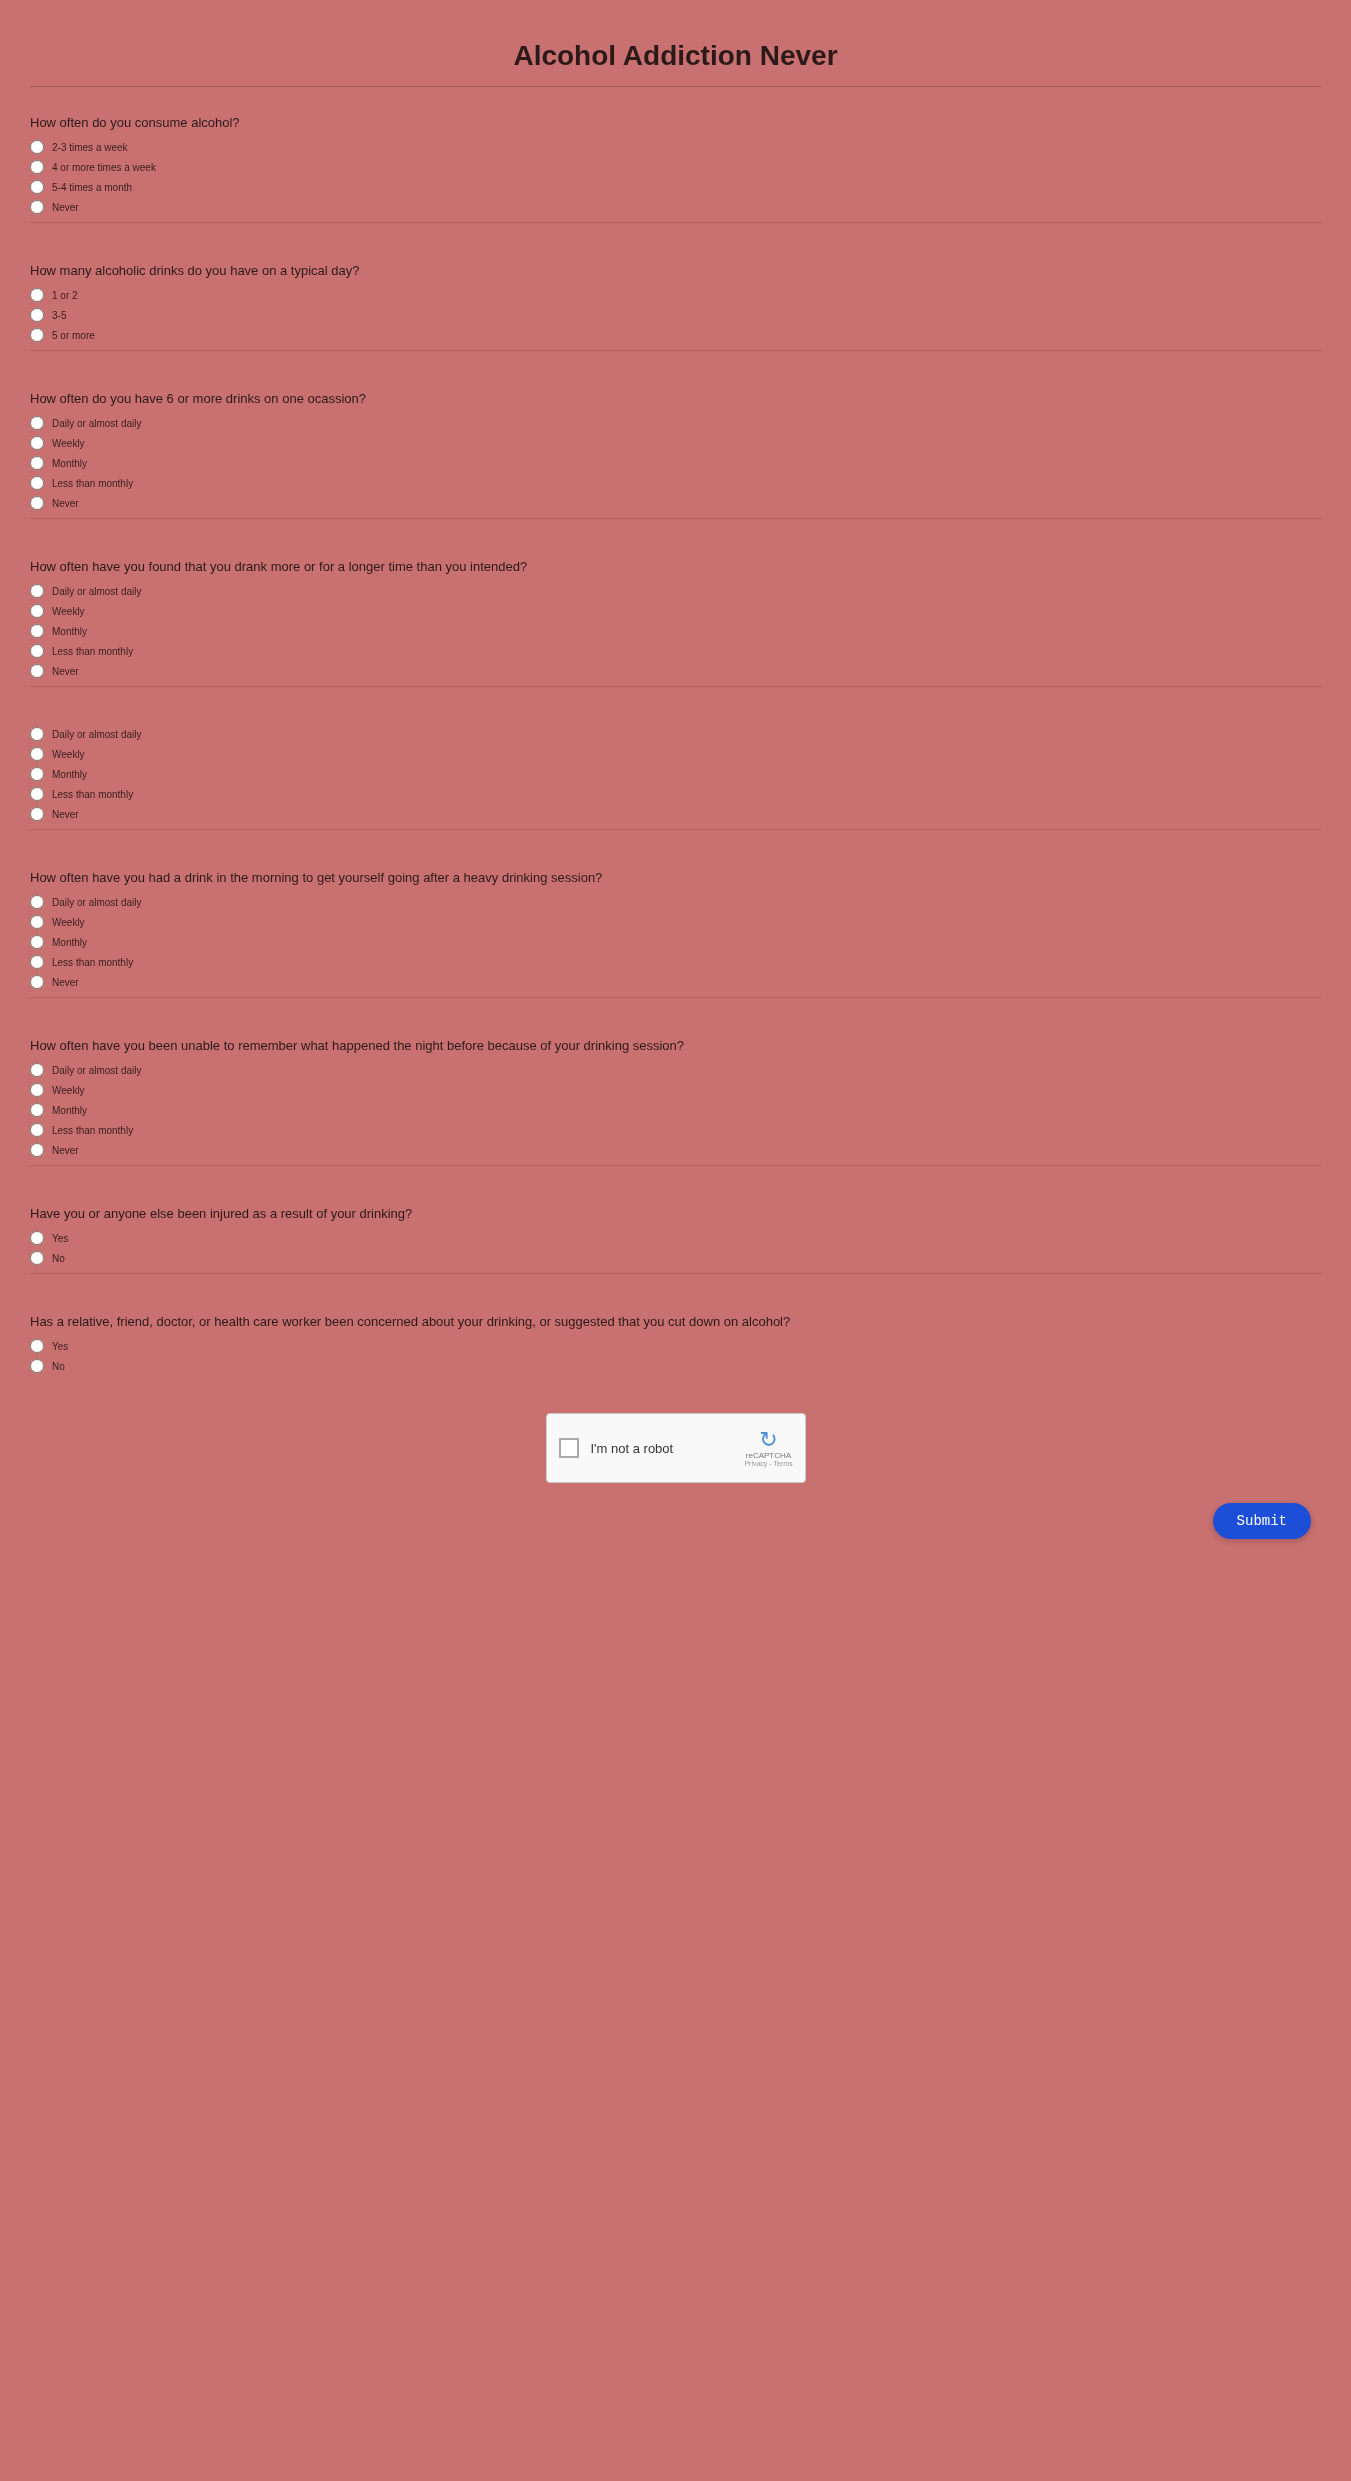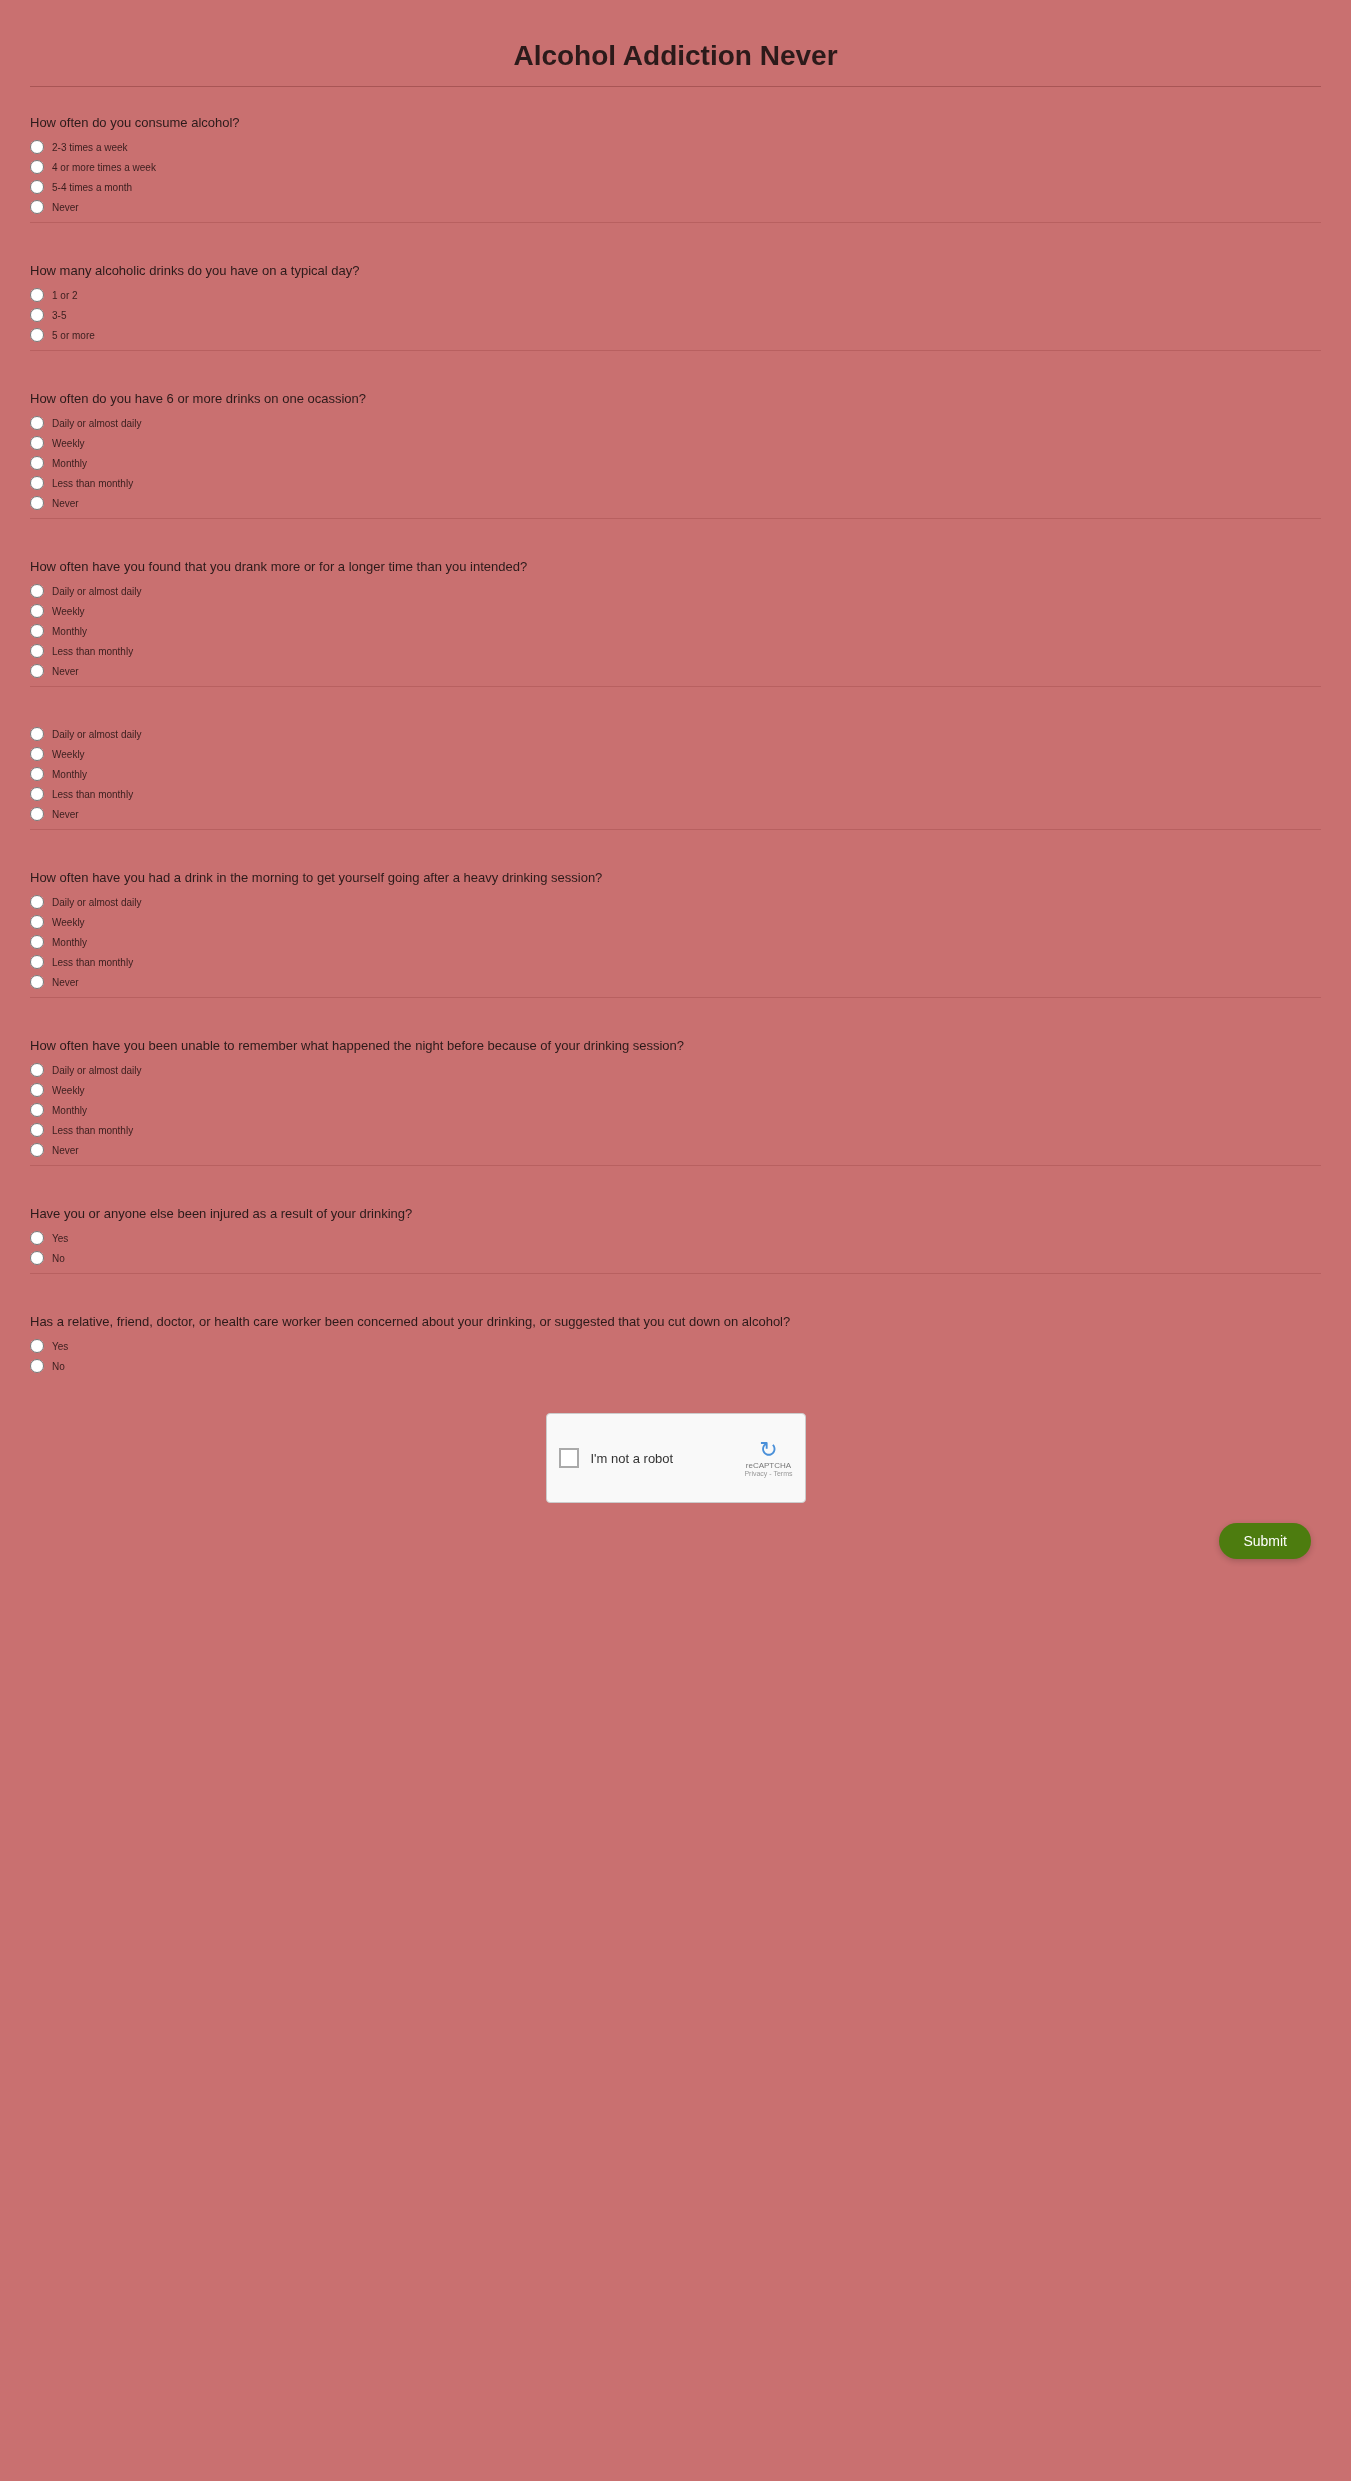--- a/index.html
+++ b/index.html
@@ -54,21 +54,21 @@
     .captcha-container {
       display: flex;
       justify-content: center;
       margin: 30px 0 20px 0;
     }
     .captcha-box {
       background: #f9f9f9;
       border: 1px solid #ccc;
       border-radius: 4px;
       width: 260px;
-      height: 90px;
+      height: 70px;
       display: flex;
       align-items: center;
       padding: 0 12px;
       gap: 12px;
     }
     .captcha-checkbox {
       width: 20px;
       height: 20px;
       border: 2px solid #aaa;
       background: white;
@@ -90,28 +90,29 @@
       font-size: 22px;
       color: #4a90d9;
       line-height: 1;
     }
     .submit-container {
       display: flex;
       justify-content: flex-end;
       padding-right: 10px;
     }
     .submit-btn {
-      background-color: #4d7c0f;
+      background-color: #1d4ed8;
       color: white;
       border: none;
       border-radius: 20px;
       padding: 10px 24px;
       font-size: 14px;
       cursor: pointer;
       box-shadow: 0 2px 6px rgba(0,0,0,0.2);
+      font-family: Liberation Mono, monospace;
     }
   </style>
 </head>
 <body>
 
 <h1>Alcohol Addiction Never</h1>
 
 <div id="survey-form">
     <div class="question-block">
       <div class="question-label">How often do you consume alcohol?</div>

